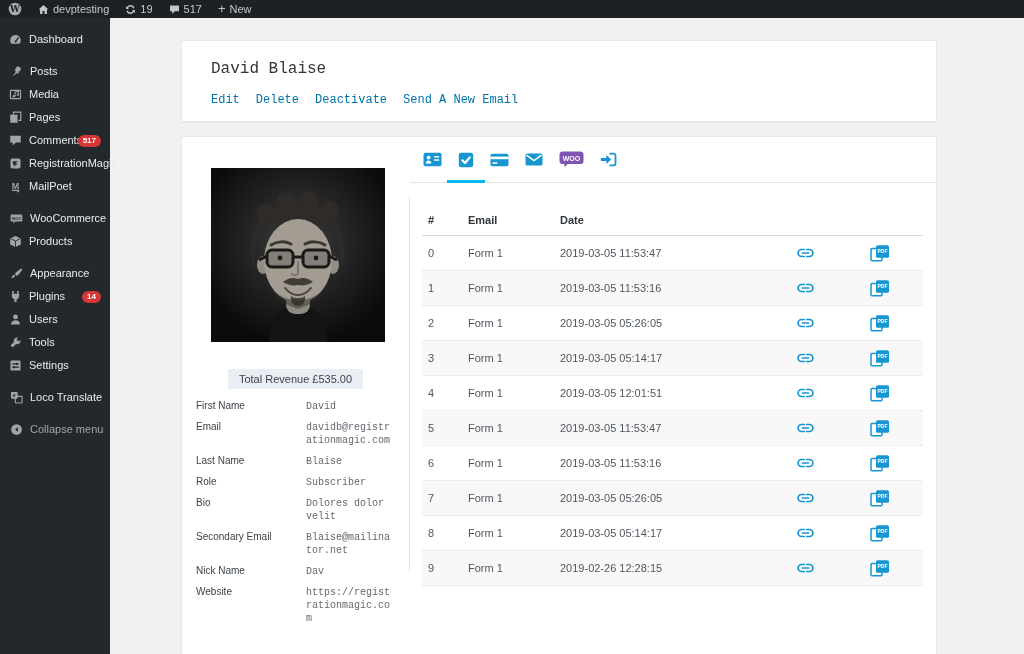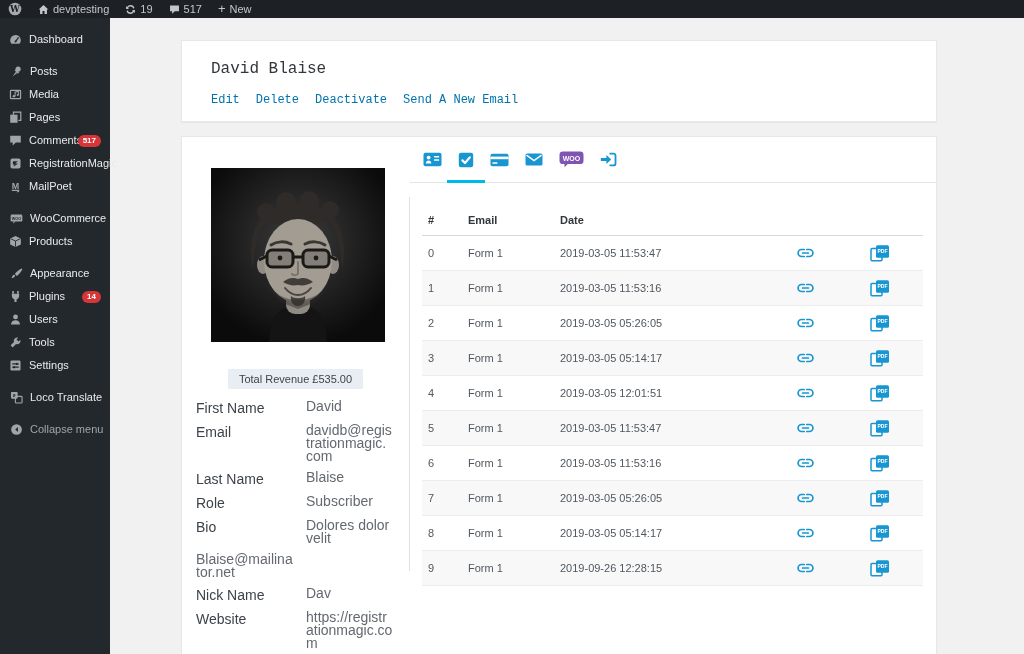--- a/index.html
+++ b/index.html
@@ -38,24 +38,24 @@
   .actions { margin:15px 0 0 29px; display:flex; gap:16px; }
   .action-link { font-size:12px; color:#0073aa; text-decoration:none; cursor:pointer; }
   .main-card { left:71px; top:118px; width:756px; height:530px; }
   
   .left-col { position:absolute; left:0; top:0; width:227px; }
   .photo { margin:31px 0 0 29px; width:174px; height:174px; }
   .revenue {
     margin:27px auto 0; width:max-content; background:#e9eef4; color:#3c434a;
     font-size:11px; padding:4px 11px; border-radius:0;
   }
-  .fields { margin:11px 16px 0 14px; font-size:14px; }
+  .fields { margin:11px 16px 0 14px; font-size:10px; }
   .field-row { display:flex; margin-bottom:8px; }
   .f-label { width:110px; color:#3c434a; flex:none; }
-  .f-value { width:100px; word-break:break-all; color:#646970; line-height:13px; }
+  .f-value { width:100px; word-break:break-all; color:#646970; line-height:13px;font-family:Liberation Mono, monospace; }
   .v-divider { position:absolute; left:227px; top:60px; height:374px; width:1px; background:#e0e0e0; }
   
   .right-col { position:absolute; left:228px; top:0; right:0; }
   .tabs { display:flex; align-items:center; gap:16px; height:46px; padding-left:13px; border-bottom:1px solid #e5e5e5; }
   .tab { position:relative; height:100%; display:flex; align-items:center; cursor:pointer; }
   .tab.active::after { content:''; position:absolute; left:-11px; right:-11px; bottom:-1px; height:3px; background:#00b9eb; }
   .tab svg { display:block; }
   .table-wrap { margin:22px 13px 0 12px; }
   table { width:100%; border-collapse:collapse; font-size:11px; }
   th { text-align:left; font-weight:bold; color:#32373c; padding:9px 6px; border-bottom:1px solid #d8d8d8; }
@@ -326,20 +326,21 @@
           </div>
           <div class="field-row">
             <span class="f-label">Role</span>
             <span class="f-value">Subscriber</span>
           </div>
           <div class="field-row">
             <span class="f-label">Bio</span>
             <span class="f-value">Dolores dolor velit</span>
           </div>
           <div class="field-row">
+            <span class="f-label">Secondary Email</span>
             <span class="f-value">Blaise@mailinator.net</span>
           </div>
           <div class="field-row">
             <span class="f-label">Nick Name</span>
             <span class="f-value">Dav</span>
           </div>
           <div class="field-row">
             <span class="f-label">Website</span>
             <span class="f-value">https://registrationmagic.com</span>
           </div>
@@ -608,21 +609,21 @@
                     <svg width="20" height="18" viewBox="0 0 20 18">
                       <rect x="1" y="4.4" width="11" height="12.4" rx="1" fill="#fff" stroke="#1796d1" stroke-width="1.5"></rect>
                       <rect x="6" y="1.2" width="13" height="12.6" rx="1.6" fill="#1796d1"></rect>
                       <text x="12.5" y="9.4" text-anchor="middle" font-size="5" font-weight="bold" fill="#fff" font-family="Liberation Sans, sans-serif">PDF</text>
                     </svg>
                   </span></td>
               </tr>
               <tr class="odd">
                 <td>9</td>
                 <td>Form 1</td>
-                <td>2019-09-26 12:28:15</td>
+                <td>2019-02-26 12:28:15</td>
                 <td class="c"><span class="icon-btn">
                     <svg width="19" height="14" viewBox="0 0 19 14">
                       <g fill="none" stroke="#1796d1" stroke-width="1.7" stroke-linecap="round">
                         <path d="M8.2 3.5H5.6a3.5 3.5 0 1 0 0 7h2.6"></path>
                         <path d="M10.8 3.5h2.6a3.5 3.5 0 1 1 0 7h-2.6"></path>
                         <path d="M6.6 7h5.8"></path>
                       </g>
                     </svg>
                   </span></td>
                 <td class="c"><span class="icon-btn">

